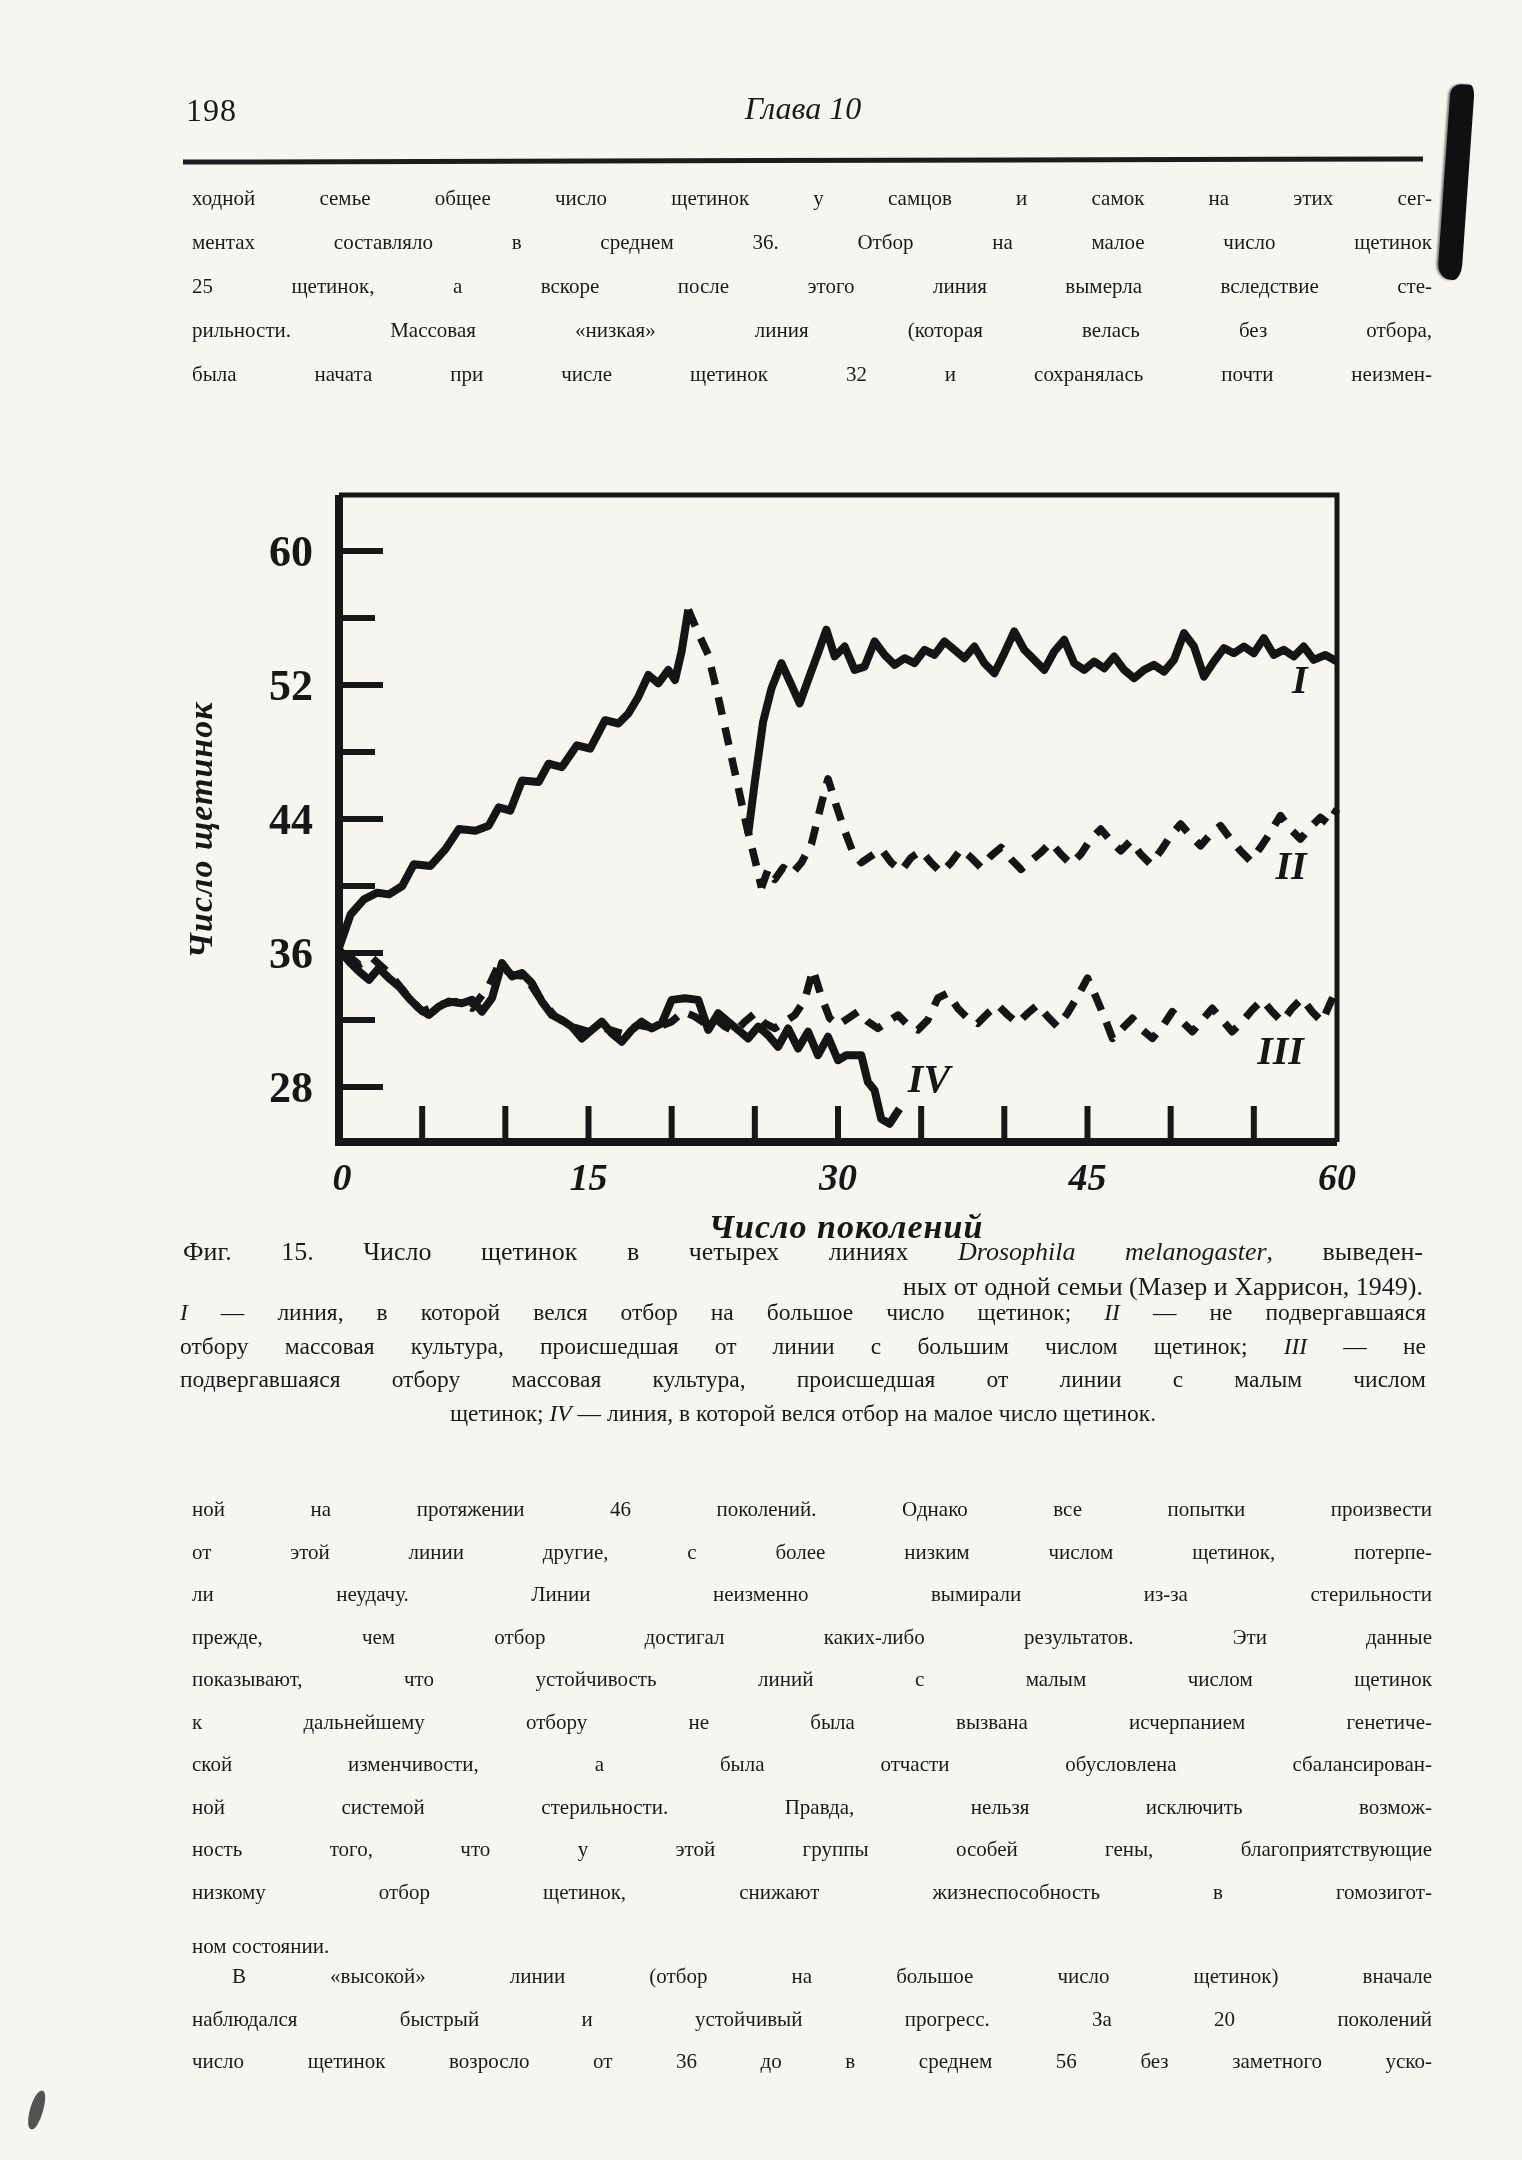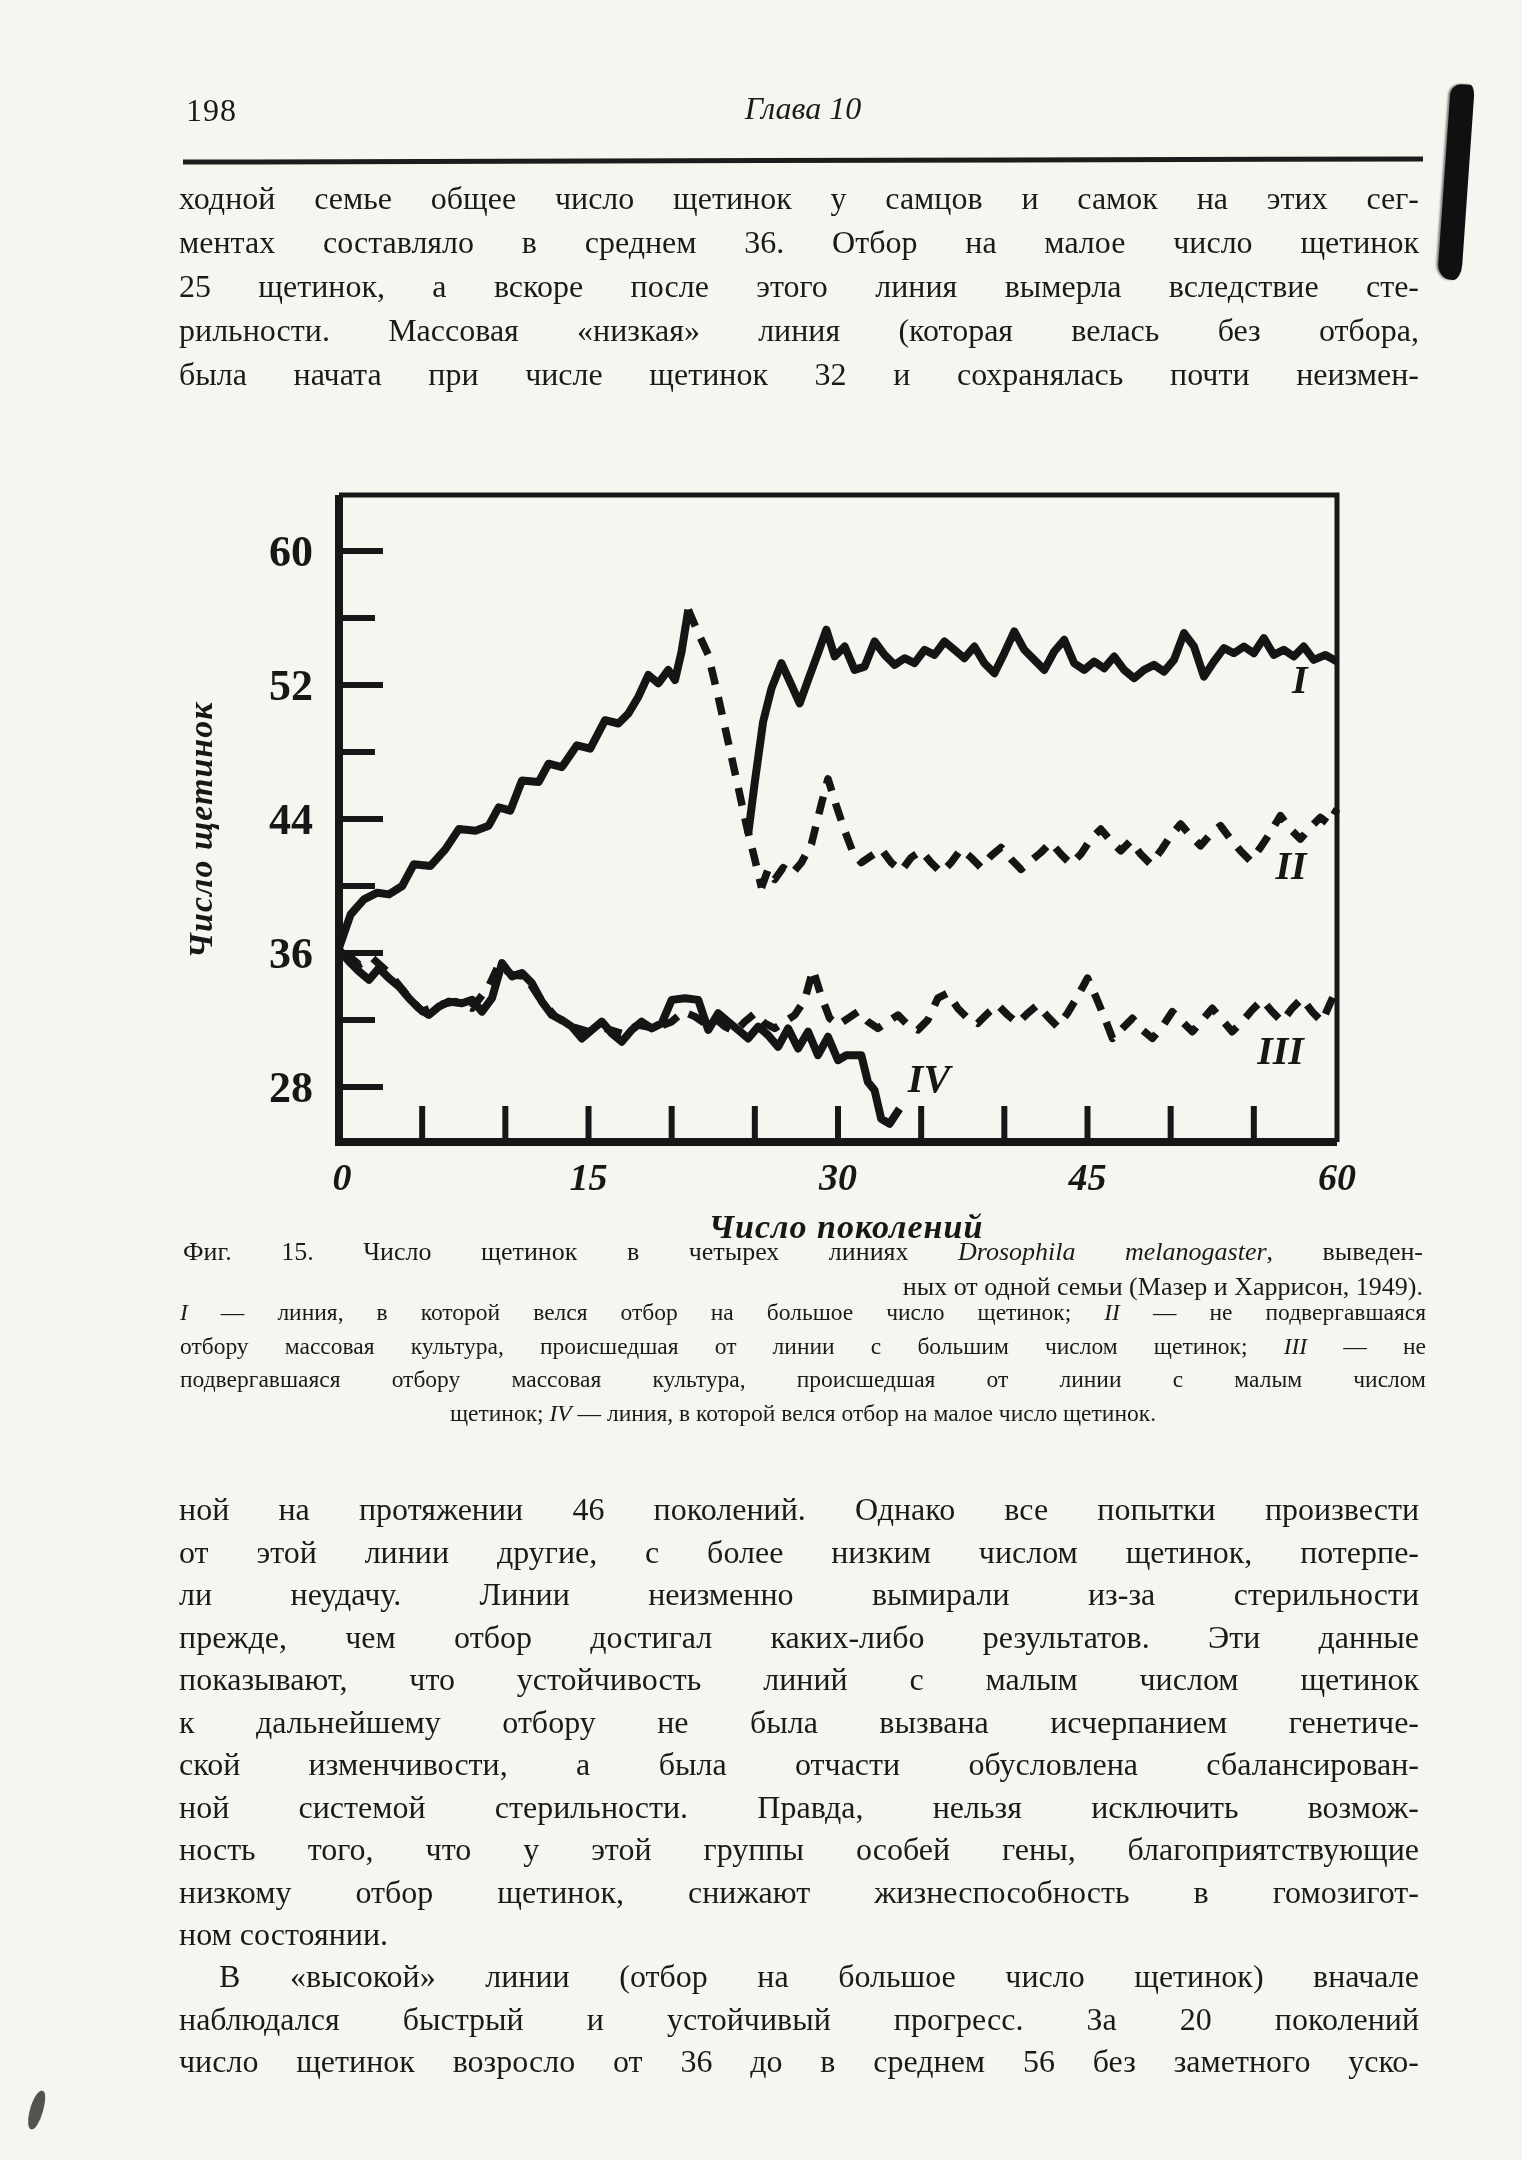--- a/index.html
+++ b/index.html
@@ -11,26 +11,26 @@
   .page{position:absolute;inset:0;overflow:hidden;}
 
   
   .pageno{position:absolute;left:186px;top:92px;font-size:32px;letter-spacing:1px;text-align:center;}
   .chapter{position:absolute;left:183px;top:90px;width:1240px;text-align:center;
            font-style:italic;font-size:32px;}
   .rule{position:absolute;left:183px;top:158px;width:1240px;height:5px;background:#1c1c1c;
         transform:rotate(-0.15deg);}
 
   
-  .para{position:absolute;left:179px;width:1240px;font-size:32px;font-family:Liberation Serif, serif;}
+  .para{position:absolute;left:192px;width:1240px;font-size:21px;font-family:Liberation Serif, serif;}
   .p1{top:176px;line-height:44px;}
   .p2{top:1488px;line-height:42.5px;}
   .p3{top:1955px;line-height:42.5px;}
   .jline{text-align:justify;text-align-last:justify;white-space:normal;}
-  .jline.end{text-align-last:left;}
+  .jline.end{text-align-last:left;margin-top:12px;}
   .jline.indent{padding-left:40px;}
 
   
   .caption{position:absolute;left:183px;top:1222px;width:1240px;font-size:26px;line-height:35px;}
   .cap1{text-align:justify;text-align-last:justify;margin-top:12px;}
   .cap2{text-align:right;}
   .legend{position:absolute;left:180px;top:1296px;width:1246px;font-size:23.5px;line-height:33.5px;}
   .lg{text-align:justify;text-align-last:justify;}
   .lg.center{text-align:center;text-align-last:center;}
 

